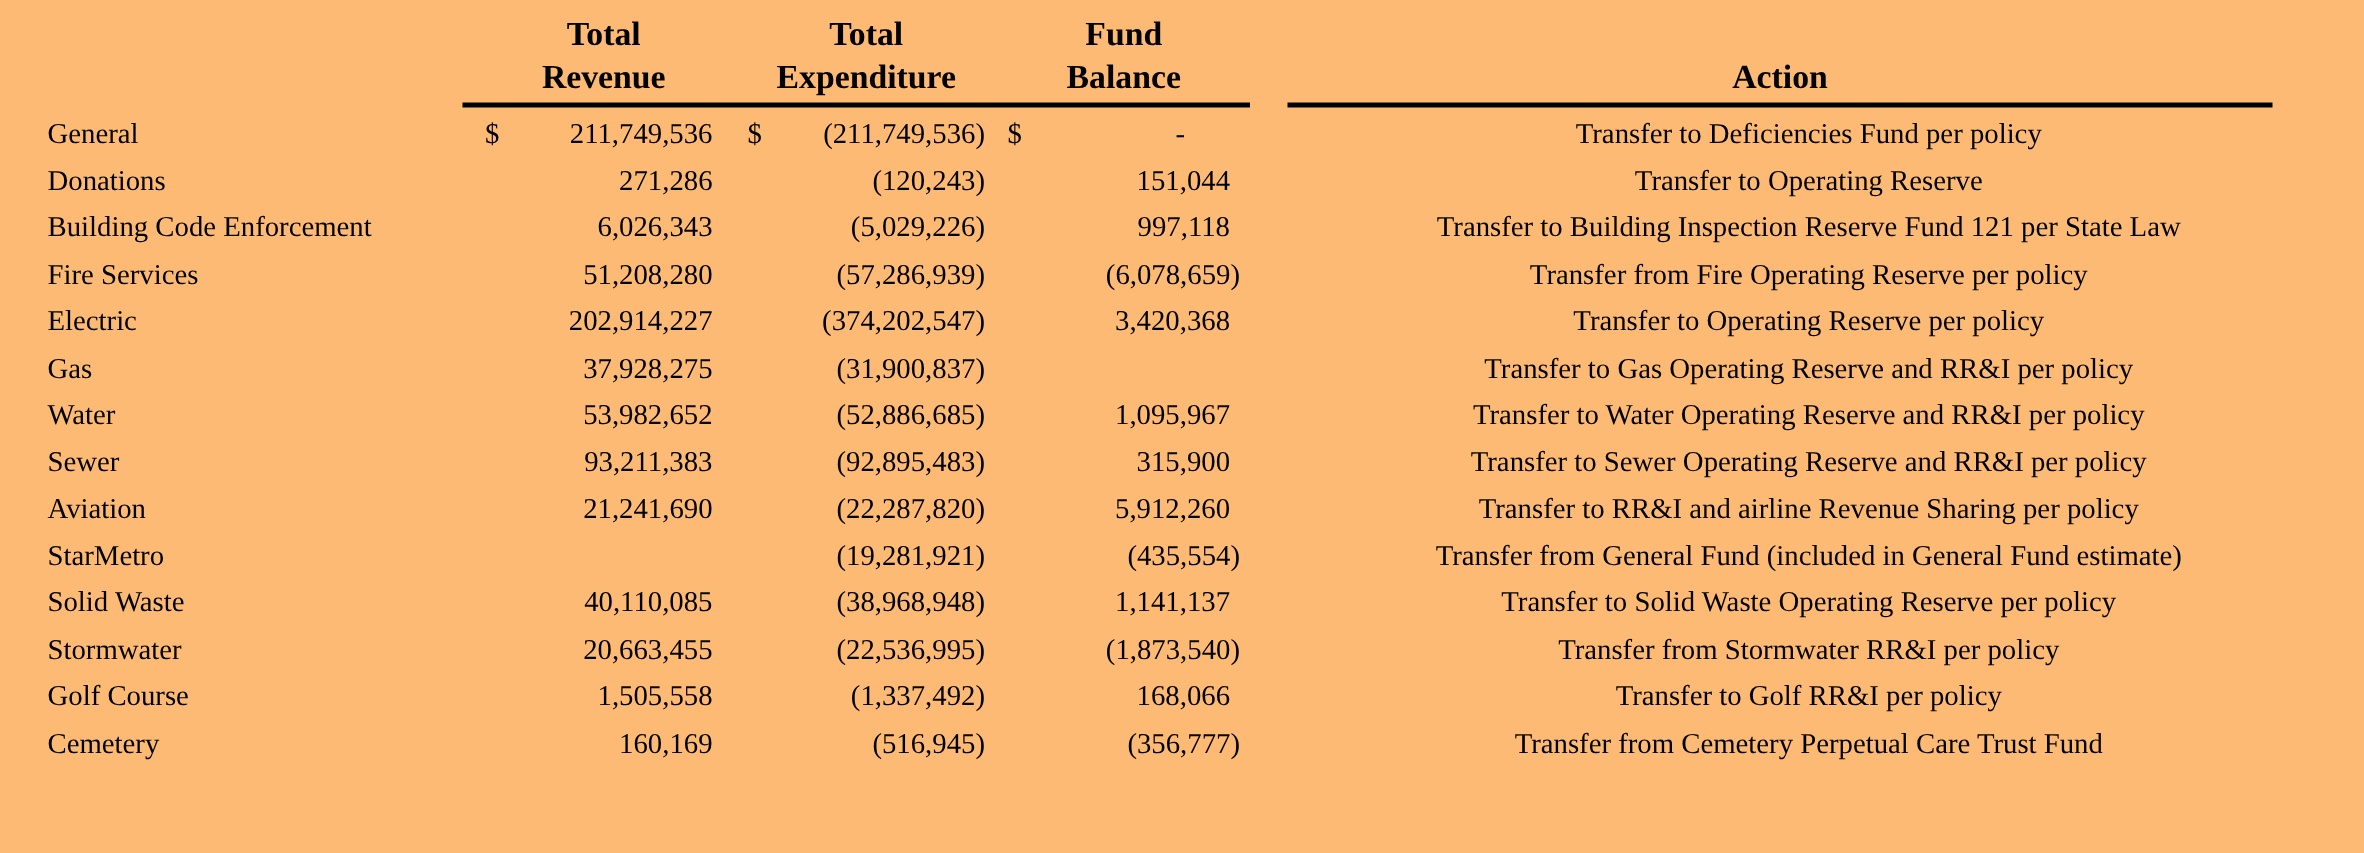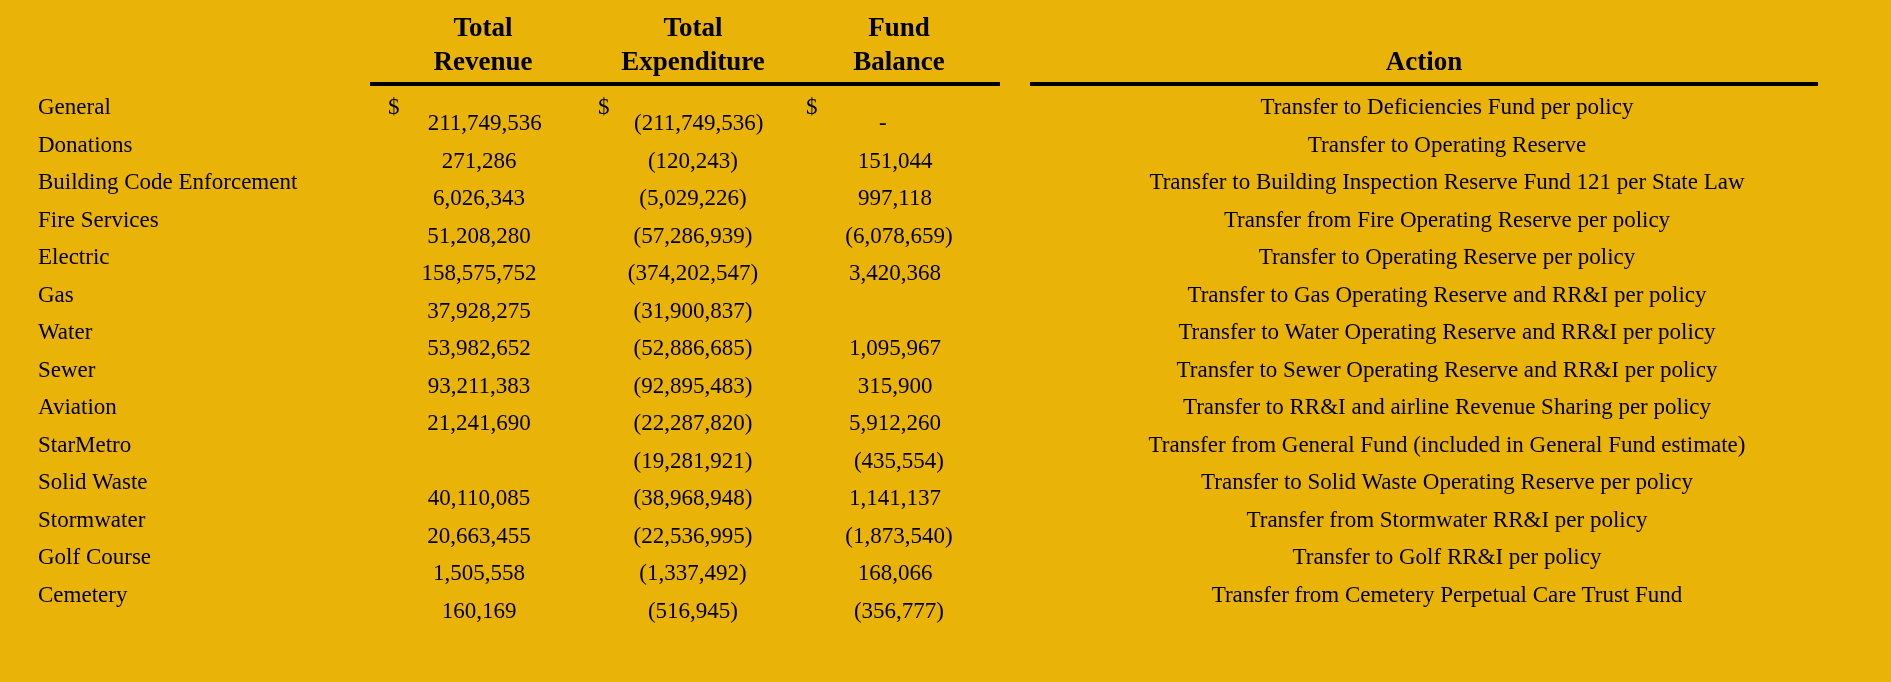--- a/index.html
+++ b/index.html
@@ -1,19 +1,19 @@
 <!DOCTYPE html>
 <html><head>
 <meta charset="utf-8">
 <style>
   html,body{margin:0;padding:0;background:#ffffff;}
   #canvas{
     position:relative;
     width:1891px;height:682px;
-    background:#eab308;
+    background:#fdba74;
     font-family:"Liberation Serif","DejaVu Serif",serif;
     color:#000000;
     overflow:hidden;
   }
   
   .hdr{position:absolute;text-align:center;font-weight:bold;font-size:27px;line-height:34px;white-space:nowrap;}
   .hdr-rev{left:388px;width:190px;top:10px;}
   .hdr-exp{left:598px;width:190px;top:10px;}
   .hdr-bal{left:806px;width:186px;top:10px;}
   .hdr-act{left:1030px;width:788px;top:44px;height:34px;}
@@ -24,21 +24,21 @@
   #rows{position:absolute;top:88px;left:0;width:1891px;}
   .row{position:relative;height:37.5px;line-height:37.5px;font-size:23px;white-space:nowrap;}
   .cell{position:absolute;top:0;height:37.5px;}
   .c-name{left:38px;width:350px;text-align:left;}
   .c-rev {left:388px;width:190px;}
   .c-exp {left:598px;width:190px;}
   .c-bal {left:806px;width:186px;}
   .c-act {left:1052px;width:790px;text-align:center;}
   .money{display:flex;justify-content:space-between;}
   .cur{text-align:left;}
-  .num{flex:1;text-align:center;margin-top:16px;}
+  .num{flex:1;text-align:right;}
   .num.pos{padding-right:8px;}   
   .num.dash{padding-right:44px;} 
 </style>
 </head>
 <body>
 
 <div id="canvas">
 
   <div class="hdr hdr-rev">
     <div>Total</div>
@@ -123,21 +123,21 @@
         <span class="cur"></span>
         <span class="num">(6,078,659)</span>
       </div>
       <div class="cell c-act">Transfer from Fire Operating Reserve per policy</div>
     </div>
 
     <div class="row">
       <div class="cell c-name">Electric</div>
       <div class="cell c-rev money">
         <span class="cur"></span>
-        <span class="num pos">158,575,752</span>
+        <span class="num pos">202,914,227</span>
       </div>
       <div class="cell c-exp money">
         <span class="cur"></span>
         <span class="num">(374,202,547)</span>
       </div>
       <div class="cell c-bal money">
         <span class="cur"></span>
         <span class="num pos">3,420,368</span>
       </div>
       <div class="cell c-act">Transfer to Operating Reserve per policy</div>

